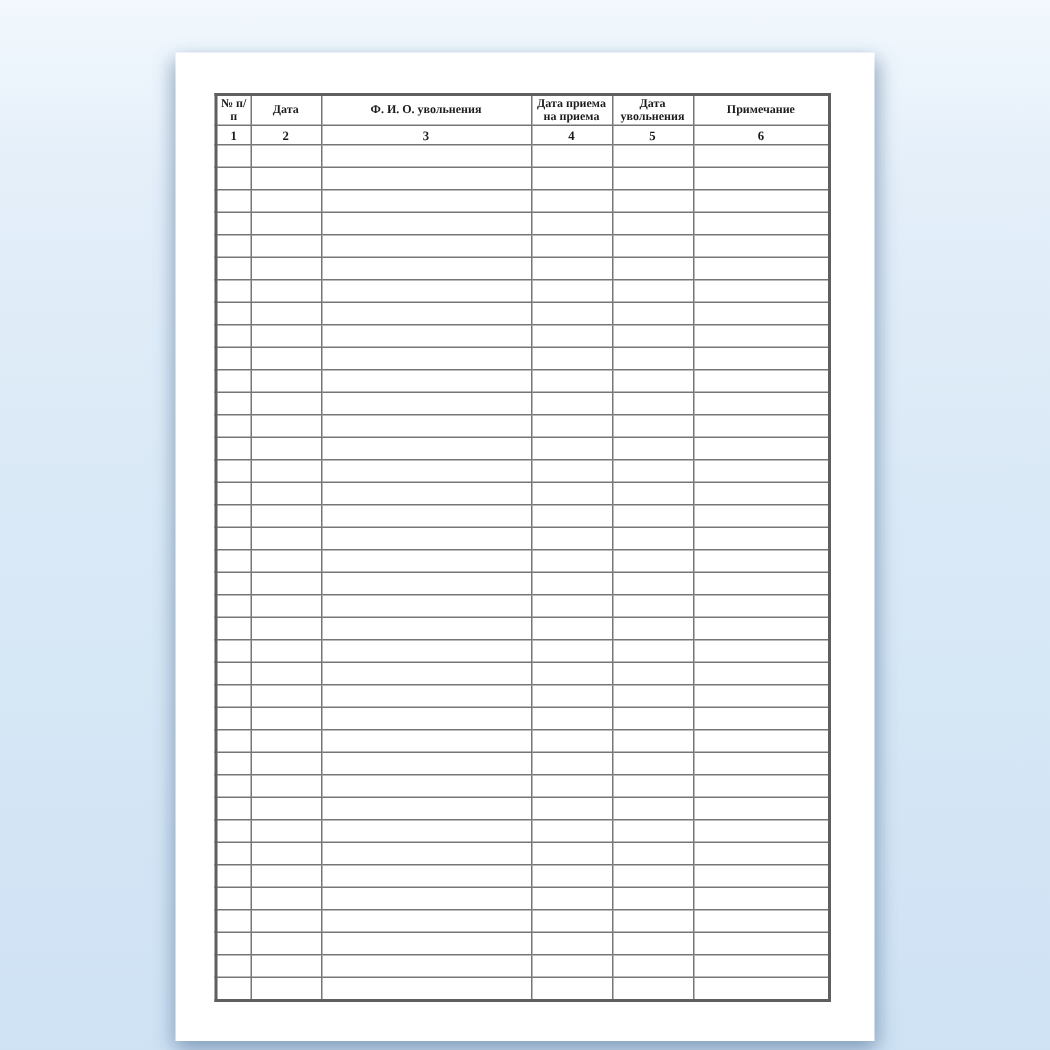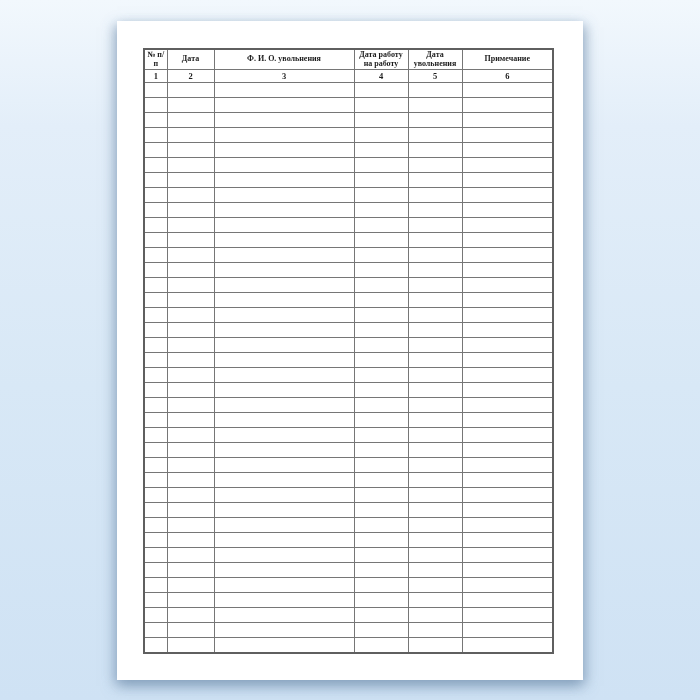--- a/index.html
+++ b/index.html
@@ -14,21 +14,21 @@
   }
   .scene {
     position: relative;
     width: 700px;
     height: 700px;
     background: linear-gradient(180deg, #f2f8fd 0%, #e3eef9 18%, #d8e8f6 55%, #cfe2f4 100%);
   }
   .paper {
     position: absolute;
     left: 117px;
-    top: 21px;
+    top: 35px;
     width: 466px;
     height: 659px;
     background: #ffffff;
     box-shadow: 0 6px 14px rgba(110, 140, 170, 0.55),
                 -4px 4px 10px rgba(130, 155, 185, 0.35),
                  4px 4px 10px rgba(130, 155, 185, 0.35);
   }
   table.journal {
     position: absolute;
     left: 26px;
@@ -79,21 +79,21 @@
           <col style="width: 140px;">
           <col style="width: 54px;">
           <col style="width: 54px;">
           <col style="width: 91px;">
         </colgroup>
       <thead>
         <tr>
             <th>№ п/п</th>
             <th>Дата</th>
             <th>Ф. И. О. увольнения</th>
-            <th>Дата работу на работу</th>
+            <th>Дата приема на приема</th>
             <th>Дата увольнения</th>
             <th>Примечание</th>
           </tr>
         <tr class="colnums">
             <td>1</td>
             <td>2</td>
             <td>3</td>
             <td>4</td>
             <td>5</td>
             <td>6</td>

